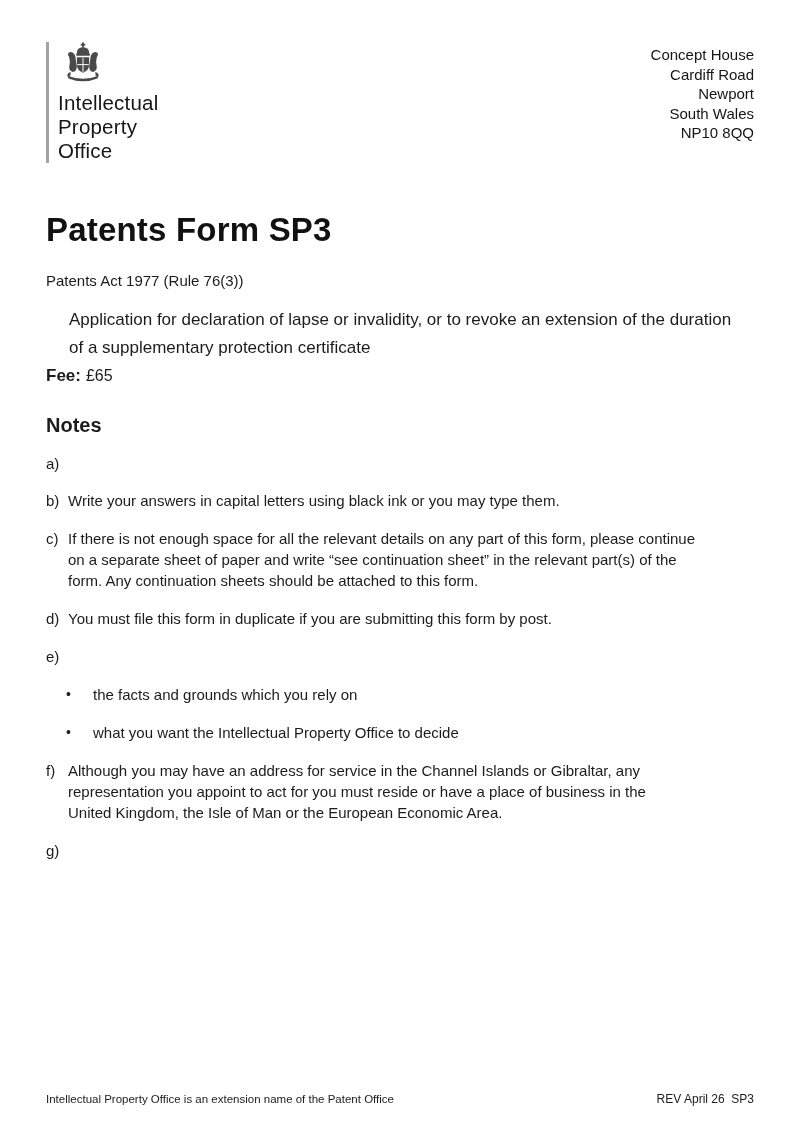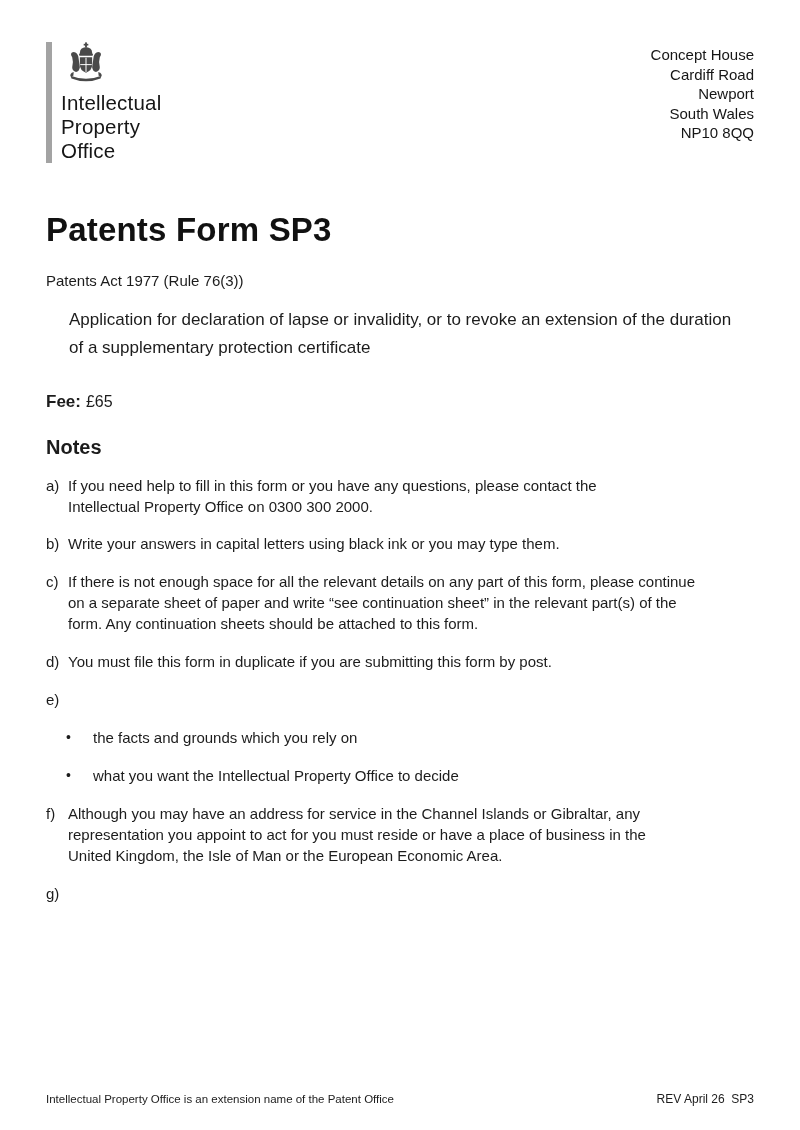--- a/index.html
+++ b/index.html
@@ -4,30 +4,30 @@
 <style>
   * { margin:0; padding:0; box-sizing:border-box; }
   html,body { background:#ffffff; }
   body { font-family:"Liberation Sans", sans-serif; color:#1c1c1c; }
   .page {
     width:800px; height:1130px; position:relative; background:#ffffff;
     overflow:hidden; margin:0 auto;
   }
   
   .header { display:flex; justify-content:space-between; align-items:flex-start; padding:42px 46px 0 46px; }
-  .logo { border-left:6px solid #a3a3a3; padding-left:9px; }
+  .logo { border-left:3px solid #a3a3a3; padding-left:9px; }
   .crest { display:block; margin:0 0 3px 2px; }
   .logo-text { font-size:20.5px; line-height:24px; letter-spacing:0.2px; white-space:pre-line; color:#161616; }
   .address { text-align:right; font-size:15px; line-height:19.5px; padding-top:3px; white-space:pre-line; color:#161616; }
   
   .content { padding:0 46px; }
   .form-title { margin-top:48px; font-size:33px; line-height:38px; font-weight:bold; letter-spacing:0.2px; color:#111; }
   .form-subtitle { margin-top:22px; font-size:15px; line-height:19px; }
   .form-desc { margin-top:16px; font-size:17px; line-height:28px; white-space:pre-line;margin-left:23px; }
-  .fee-line { margin-top:30px; font-size:16px; line-height:20px; }
+  .fee-line { margin-top:0; font-size:16px; line-height:28px; }
   .fee-label { font-weight:bold; font-size:17px; margin-right:5px; }
   .notes-heading { margin-top:24px; font-size:20px; line-height:23px; font-weight:bold; }
   .note-item { display:flex; margin-top:16px; font-size:15px; line-height:21px; }
   .note-item.gap17 { margin-top:17px; }
   .note-label { width:22px; flex:none; }
   .note-lines { white-space:pre-line; }
   .bullet-row { display:flex; margin:17px 0 0 20px; font-size:15px; line-height:21px; }
   .bullet-dot { width:27px; flex:none; font-size:14px; }
   
   .footer {
@@ -77,22 +77,20 @@
 of a supplementary protection certificate</div>
 
     <div class="fee-line">
       <span class="fee-label">Fee:</span><span>£65</span>
     </div>
 
     <div class="notes-heading">Notes</div>
 
     <div class="note-item">
       <span class="note-label">a)</span>
-      <div class="note-lines">If you need help to fill in this form or you have any questions, please contact the
-Intellectual Property Office on 0300 300 2000.</div>
     </div>
 
     <div class="note-item">
       <span class="note-label">b)</span>
       <div class="note-lines">Write your answers in capital letters using black ink or you may type them.</div>
     </div>
 
     <div class="note-item gap17">
       <span class="note-label">c)</span>
       <div class="note-lines">If there is not enough space for all the relevant details on any part of this form, please continue

